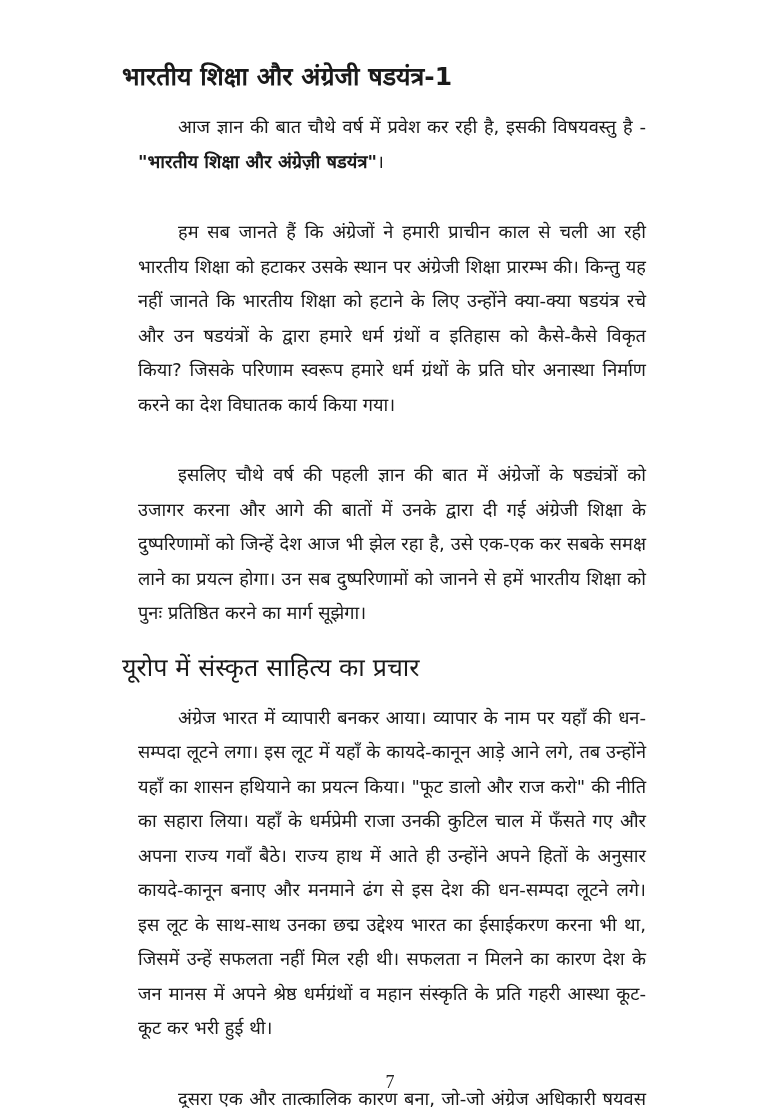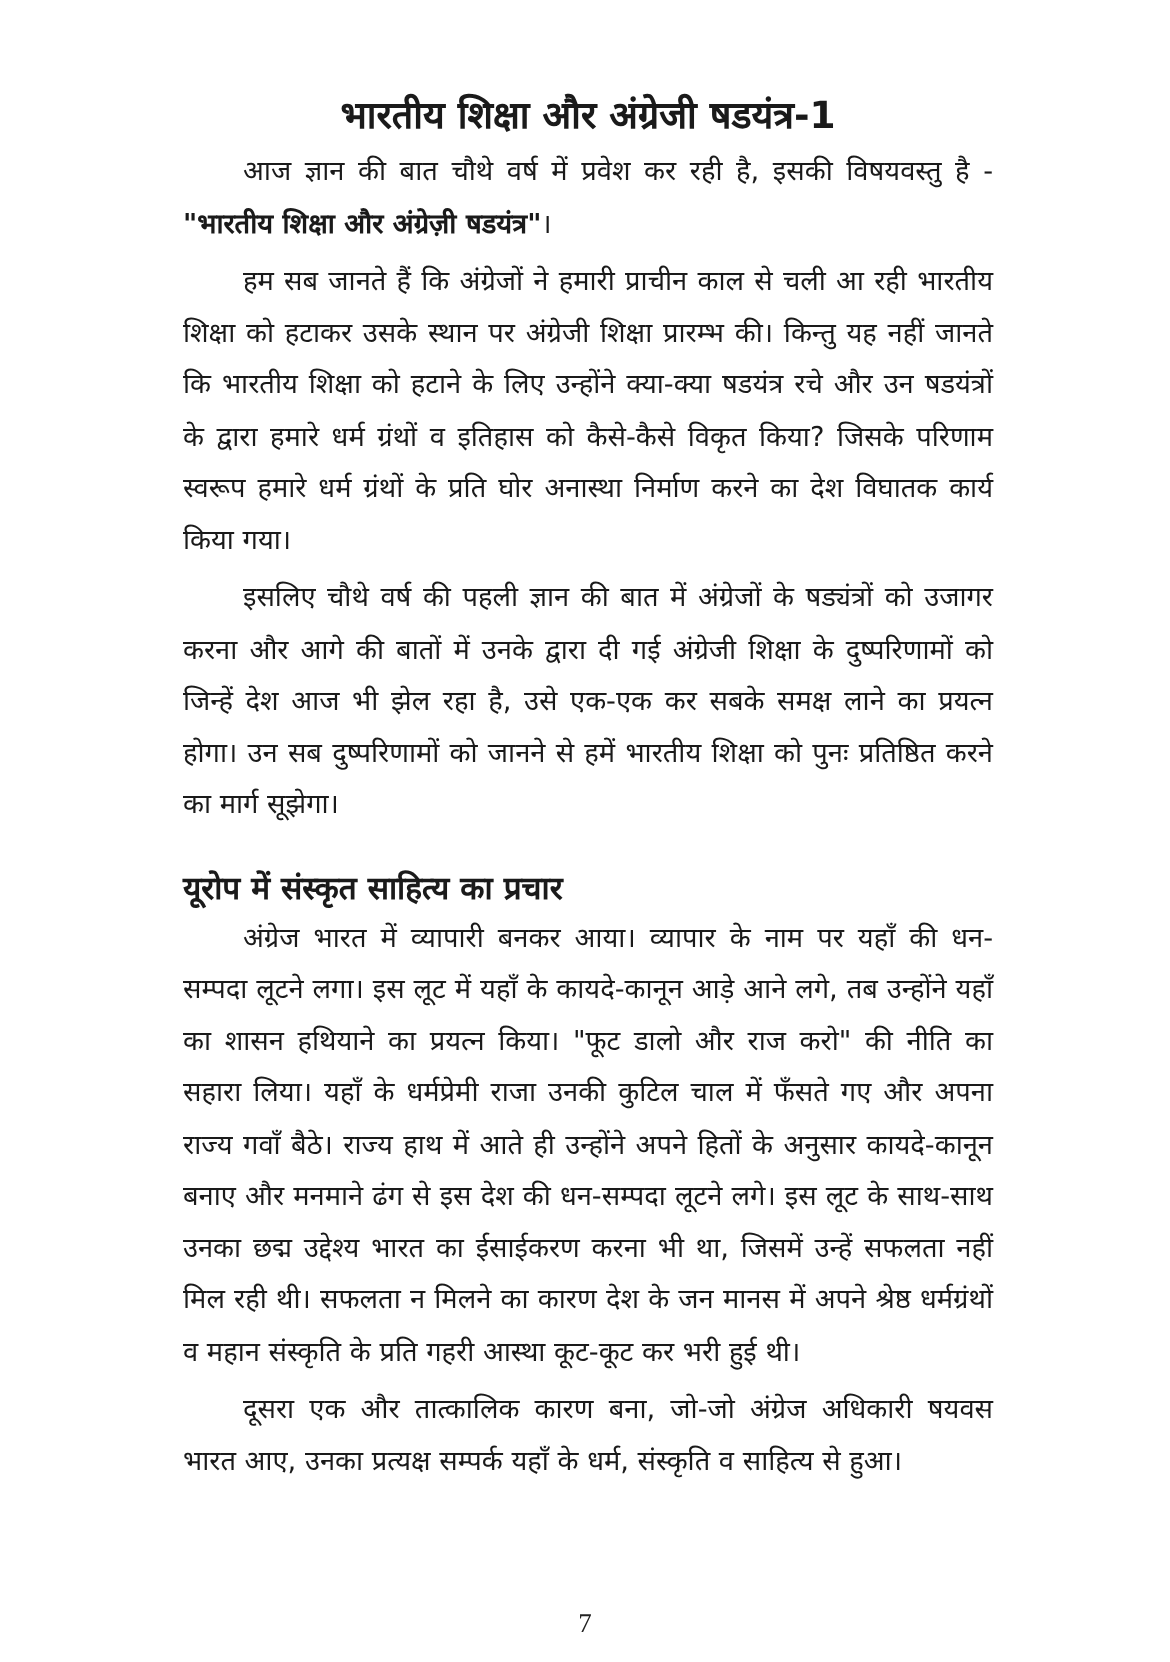--- a/index.html
+++ b/index.html
@@ -15,43 +15,42 @@
       font-family: "DejaVu Sans", "Liberation Sans", sans-serif;
       color: #1a1a1a;
     }
     .page {
       position: absolute;
       left: 122px;
       top: 60px;
       width: 540px;
     }
     .title {
-      text-align: center;
       font-weight: bold;
       font-size: 25px;
       line-height: 34px;
       margin: 0 0 4px 0;
       letter-spacing: 0;
     }
     .para {
       font-size: 18.2px;
       line-height: 34.5px;
-      margin: 0;
+      margin: 16px;
       text-align: justify;
       text-indent: 40px;
     }
     .para .strong {
       font-weight: bold;
     }
     .gap {
       height: 4px;
     }
     .section-heading {
-      font-weight: bold;
-      font-size: 21px;
+      font-weight: normal;
+      font-size: 25px;
       line-height: 34px;
       margin: 20px 0 0 0;
     }
     .page-number {
       position: absolute;
       left: 0;
       width: 780px;
       top: 1072px;
       text-align: center;
       font-family: "Liberation Serif", "DejaVu Serif", serif;

